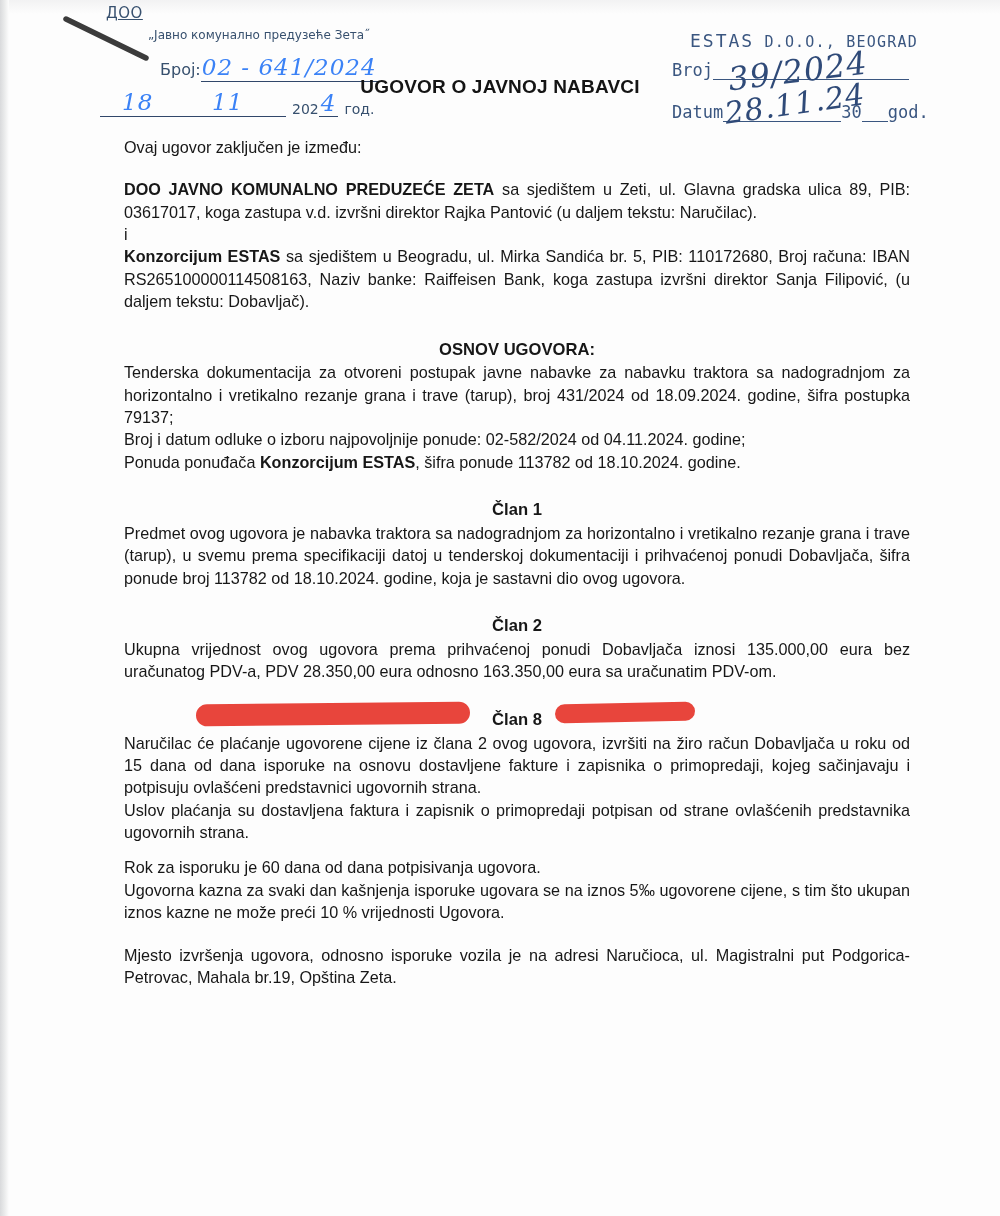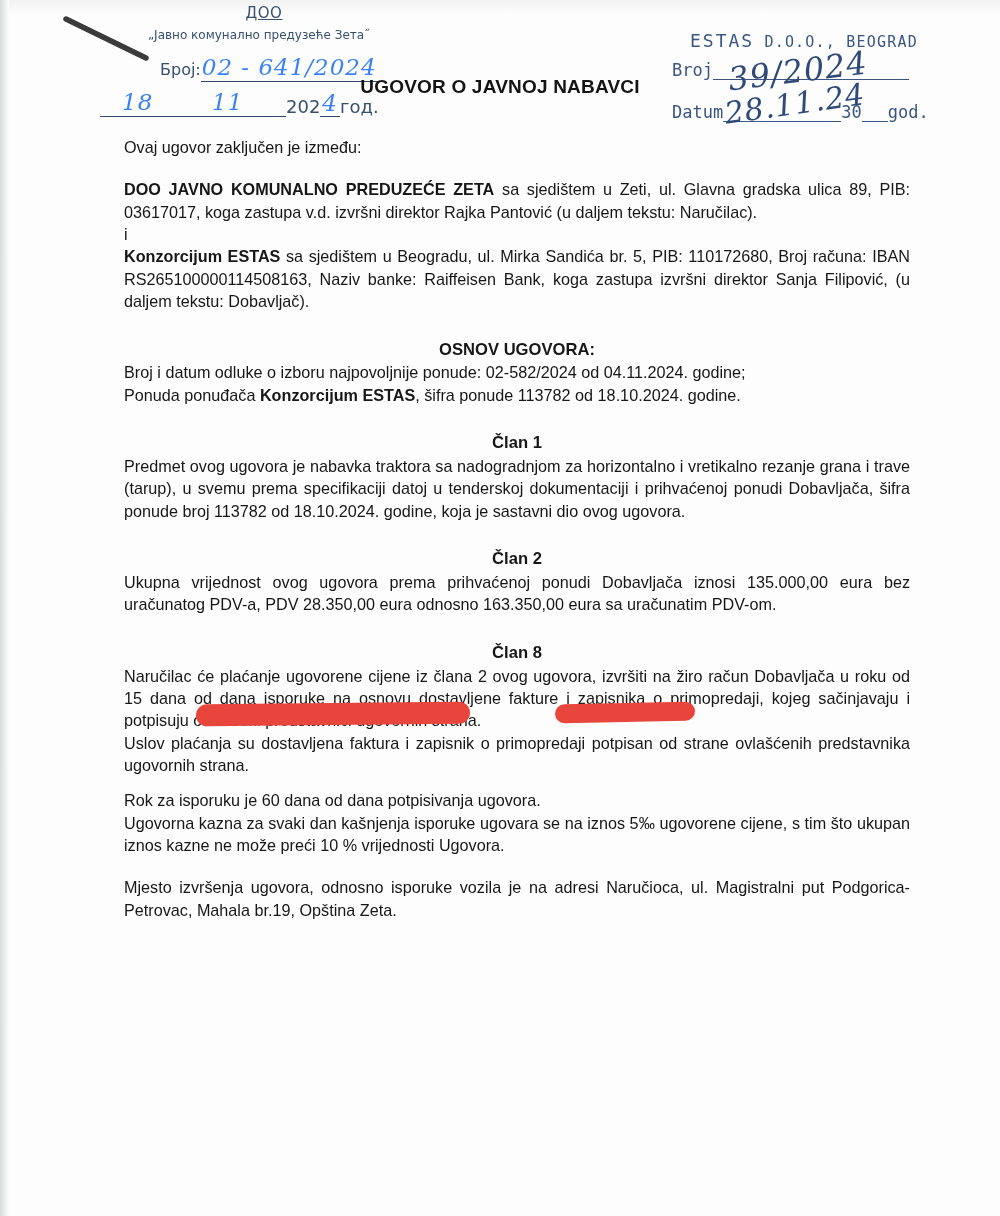--- a/index.html
+++ b/index.html
@@ -35,21 +35,20 @@
 
   
   .org-block {
     position: absolute;
     left: 92px; top: 4px;
     width: 330px;
     color: #37506e;
     font-family: "DejaVu Sans", sans-serif;
   }
   .org-doo {
-    text-align: center;
     font-size: 15px;
     letter-spacing: .5px;
     margin-left: 14px;
     text-decoration: underline;
   }
   .org-name {
     text-align: center;
     font-size: 12px;
     margin-top: 6px;
     margin-left: 4px;
@@ -79,21 +78,21 @@
   }
   .date-blank {
     display: inline-block;
     border-bottom: 1.6px solid #31476a;
     width: 186px;
     text-align: center;
     position: relative;
   }
   .date-d { position: absolute; left: 22px; bottom: 1px; }
   .date-m { position: absolute; left: 112px; bottom: 1px; }
-  .date-y-lbl { margin-left: 0; font-size: 18px; }
+  .date-y-lbl { margin-left: 6px; font-size: 14px; }
   .date-y-hw { border-bottom: 1.6px solid #31476a; padding: 0 2px; }
 
   .pen-stroke {
     position: absolute;
     left: 62px; top: 16px;
     width: 94px; height: 46px;
   }
 
   
   .doc-title {
@@ -244,20 +243,21 @@
 
     <p class="p just"><span class="b">DOO JAVNO KOMUNALNO PREDUZEĆE ZETA</span><span> sa sjedištem u Zeti, ul. Glavna gradska ulica 89, PIB: 03617017, koga zastupa v.d. izvršni direktor Rajka Pantović (u daljem tekstu: Naručilac).</span></p>
 
     <p class="p letter-i">i</p>
 
     <p class="p just"><span class="b">Konzorcijum ESTAS</span><span> sa sjedištem u Beogradu, ul. Mirka Sandića br. 5, PIB: 110172680, Broj računa: IBAN RS265100000114508163, Naziv banke: Raiffeisen Bank, koga zastupa izvršni direktor Sanja Filipović, (u daljem tekstu:  Dobavljač).</span></p>
 
     <div class="gap-lg"></div>
 
     <p class="heading">OSNOV UGOVORA:</p>
+    <p class="p just">Tenderska dokumentacija za otvoreni postupak javne nabavke za nabavku traktora sa nadogradnjom za horizontalno i vretikalno rezanje grana i trave (tarup), broj 431/2024 od 18.09.2024. godine, šifra postupka 79137;</p>
     <p class="p">Broj i datum odluke o izboru najpovoljnije ponude: 02-582/2024 od 04.11.2024. godine;</p>
     <p class="p"><span>Ponuda ponuđača </span><span class="b">Konzorcijum ESTAS</span><span>, šifra ponude 113782 od 18.10.2024. godine.</span></p>
 
     <div class="gap-lg"></div>
 
     <p class="heading">Član 1</p>
     <p class="p just">Predmet ovog ugovora je nabavka traktora sa nadogradnjom za horizontalno i vretikalno rezanje grana i trave (tarup), u svemu prema specifikaciji datoj u tenderskoj dokumentaciji i prihvaćenoj ponudi Dobavljača, šifra ponude broj 113782 od 18.10.2024. godine, koja je sastavni dio ovog ugovora.</p>
 
     <div class="gap-lg"></div>
 

